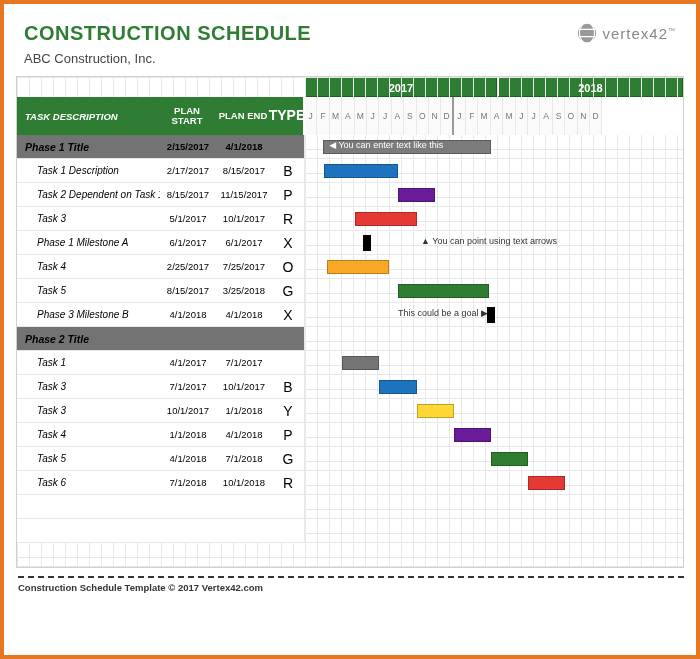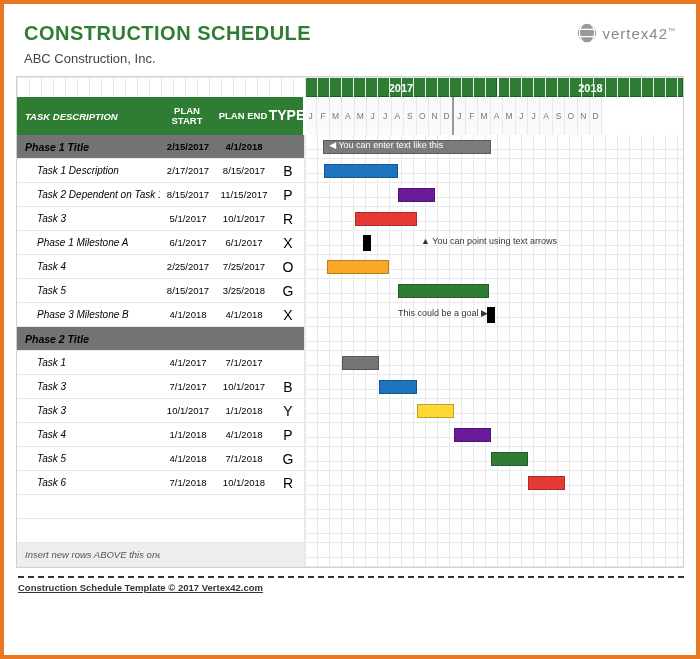--- a/index.html
+++ b/index.html
@@ -60,21 +60,21 @@
 
   .bar { position: absolute; height: 14px; top: 5px; border: 1px solid rgba(0,0,0,0.25); }
   .ann { position: absolute; top: 5px; font-size: 9px; color: #333; white-space: nowrap; }
 
   .milestone { position: absolute; width: 8px; height: 16px; top: 4px; background: #000; }
 
   .noterow .left { background: #eee; }
   .noterow .c-task { font-style: italic; color: #555; font-size: 9.5px; }
 
   .dashline { border-top: 2px dashed #333; margin: 8px 12px 4px 14px; }
-  .footer { font-size: 9.5px; color: #333; margin: 2px 0 0 14px; font-weight: bold; text-decoration: underline; }
+  .footer { font-size: 9.5px; color: #333; margin: 2px 0 0 14px; font-weight: bold; }
 
   .spacer-row .left { background: #fff; }
 </style>
 </head>
 <body>
 
 <div class="frame">
 
   <div class="header">
     <div>
@@ -321,25 +321,19 @@
     <div class="row spacer-row">
         <div class="left">
           <div class="c-task"></div>
           <div class="c-date"></div>
           <div class="c-date"></div>
           <div class="c-type"></div>
         </div>
         <div class="right"></div>
       </div>
     <div class="row noterow">
-      <div class="left">
-          <div class="c-task">Insert new rows ABOVE this one</div>
-          <div class="c-date"></div>
-          <div class="c-date"></div>
-          <div class="c-type"></div>
-        </div>
       <div class="right"></div>
     </div>
   </div>
 
   <div class="dashline"></div>
   <div class="footer">Construction Schedule Template © 2017 Vertex42.com</div>
 </div>
 
 </body></html>

